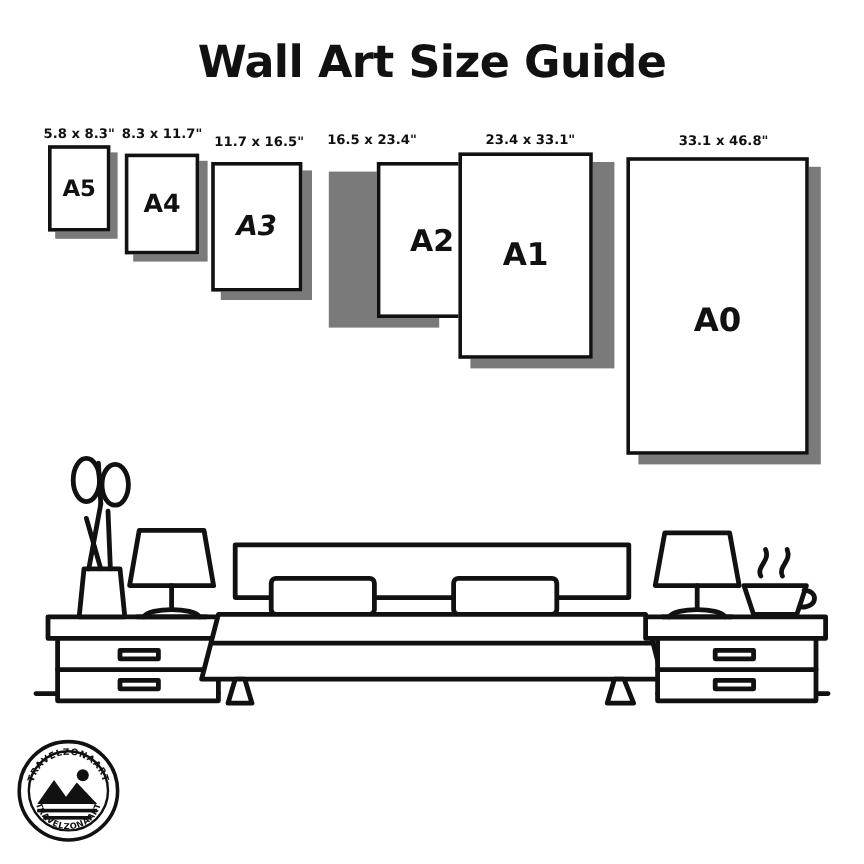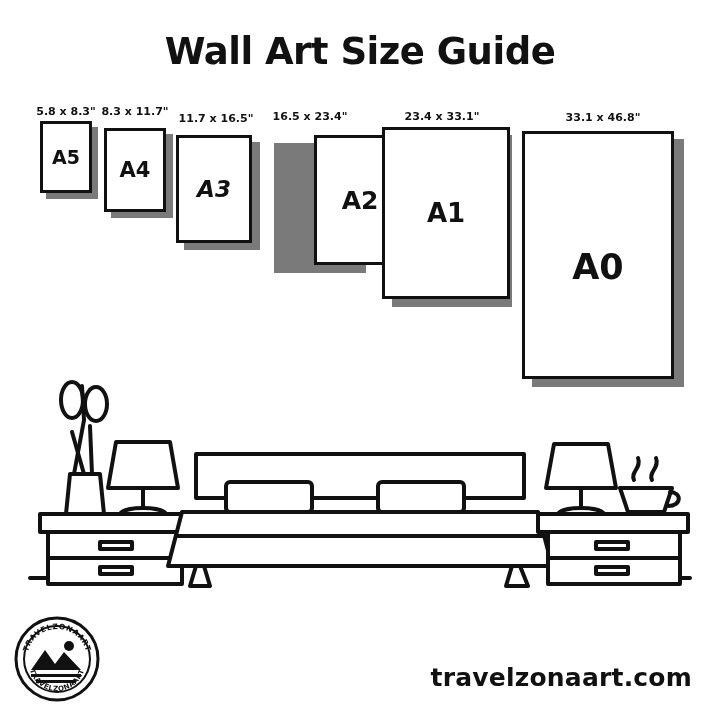--- a/index.html
+++ b/index.html
@@ -135,30 +135,30 @@
       <div class="frame-dim" style="left:0px; top:5px; width:96px;">16.5 x 23.4"</div>
       <div class="frame-shadow" style="left:12px; top:38px; width:92px; height:130px;"></div>
       <div class="frame-box" style="left:4px; top:30px; width:92px; height:130px;margin-left:48px;">
         <span class="frame-label" style="font-size:25px;">A2</span>
       </div>
     </div>
 
     <div class="frame-wrap" style="left:378px; top:0px;">
       <div class="frame-dim" style="left:16px; top:5px; width:96px;">23.4 x 33.1"</div>
       <div class="frame-shadow" style="left:14px; top:30px; width:120px; height:172px;"></div>
-      <div class="frame-box" style="left:4px; top:22px; width:128px; height:172px;">
+      <div class="frame-box" style="left:4px; top:22px; width:112px; height:172px;">
         <span class="frame-label" style="font-size:26px;">A1</span>
       </div>
     </div>
 
     <div class="frame-wrap" style="left:518px; top:0px;">
       <div class="frame-dim" style="left:30px; top:6px; width:110px;">33.1 x 46.8"</div>
       <div class="frame-shadow" style="left:14px; top:34px; width:152px; height:248px;"></div>
       <div class="frame-box" style="left:4px; top:26px; width:152px; height:248px;">
-        <span class="frame-label" style="font-size:35px;margin-top:24px;">A0</span>
+        <span class="frame-label" style="font-size:27px;margin-top:24px;">A0</span>
       </div>
     </div>
 
   </div>
 
   <div class="furniture">
     <svg width="720" height="240" viewBox="0 0 720 240" fill="none" xmlns="http://www.w3.org/2000/svg">
       <g stroke="#111111" stroke-width="4" stroke-linecap="round" stroke-linejoin="round" fill="#ffffff">
 
         <line x1="30" y1="208" x2="182" y2="208" fill="none"></line>
@@ -231,15 +231,14 @@
         <textPath href="#logoArcTop" startOffset="50%" text-anchor="middle">TRAVELZONAART</textPath>
       </text>
 
       <path id="logoArcBottom" d="M 15 47 A 28 28 0 0 0 71 47" fill="none"></path>
       <text font-family="'DejaVu Sans','Liberation Sans',sans-serif" font-size="7" font-weight="bold" fill="#111111" letter-spacing="0.5">
         <textPath href="#logoArcBottom" startOffset="50%" text-anchor="middle">TRAVELZONAART</textPath>
       </text>
     </svg>
   </div>
 
-  <div class="site-url">travelzonaart.com</div>
 
 </div>
 
 </body></html>

